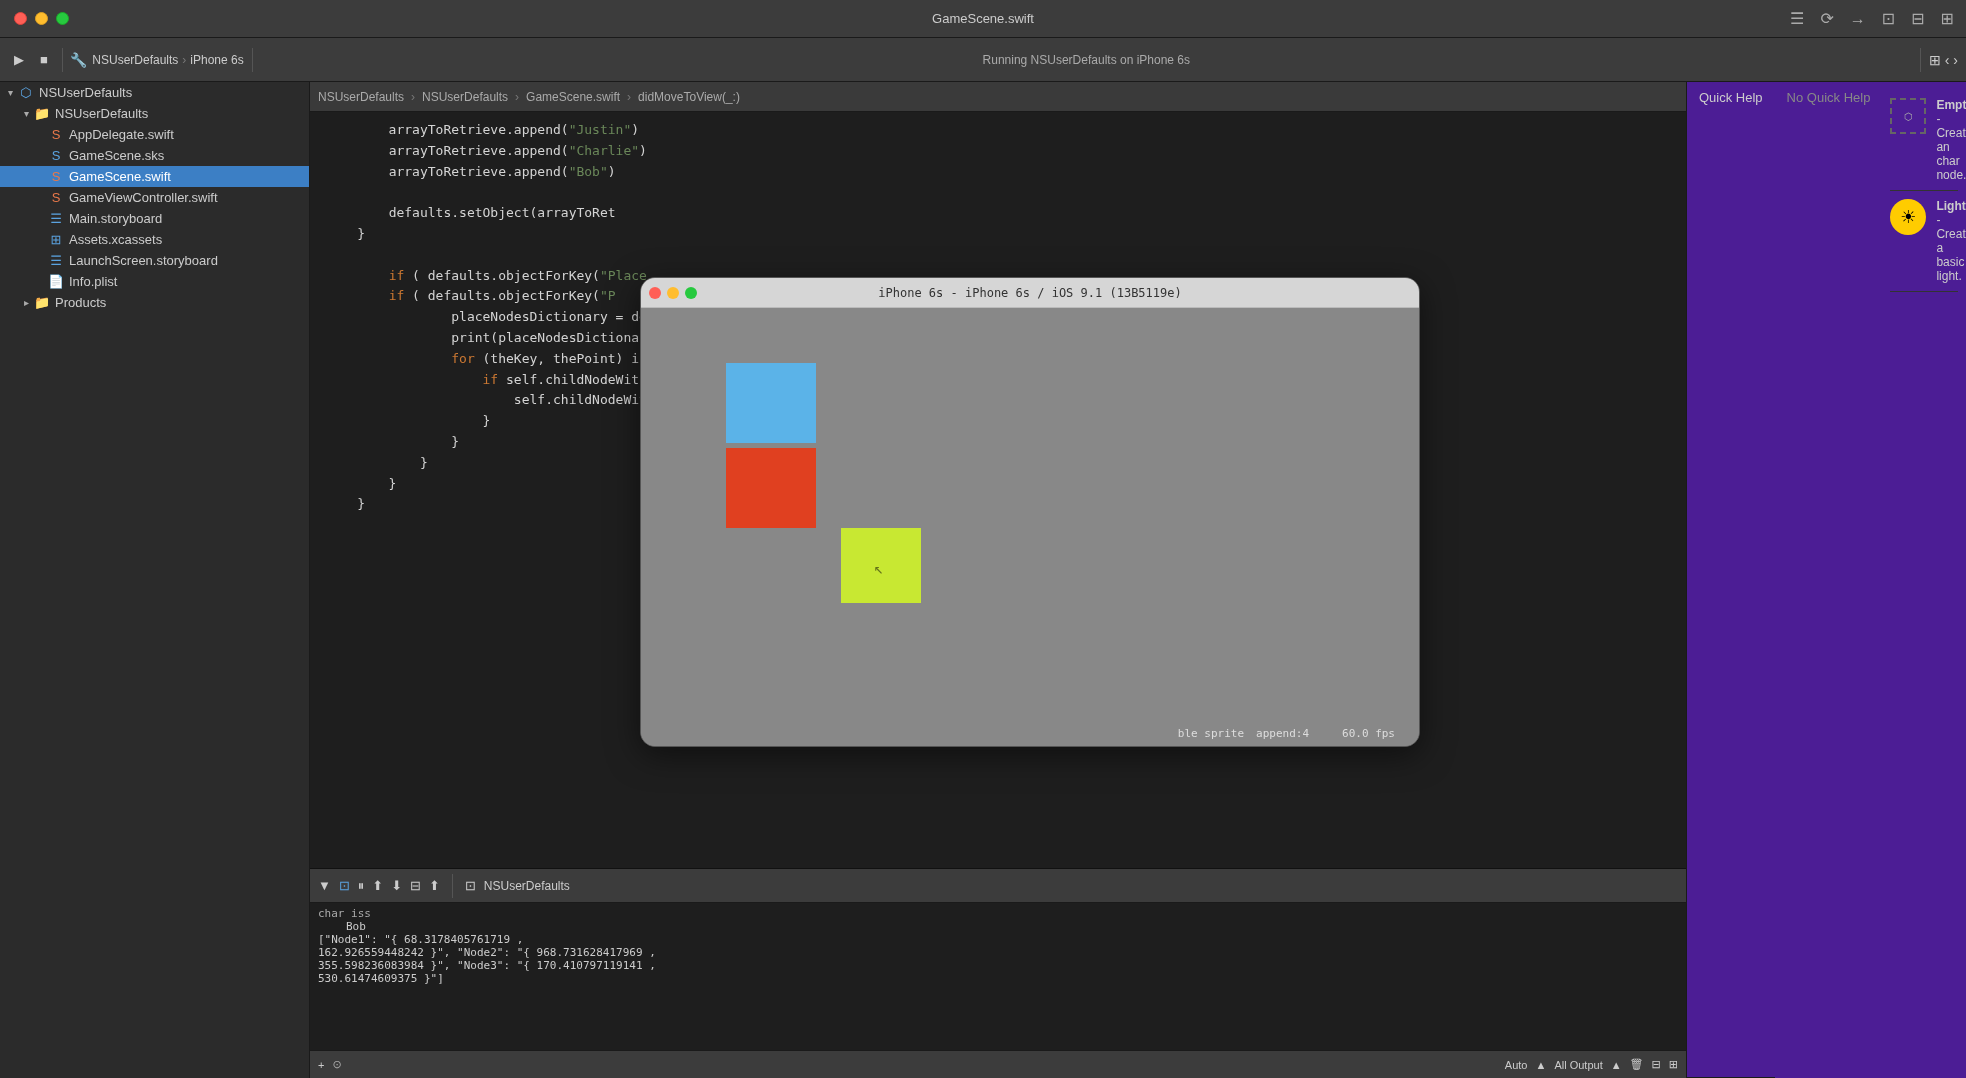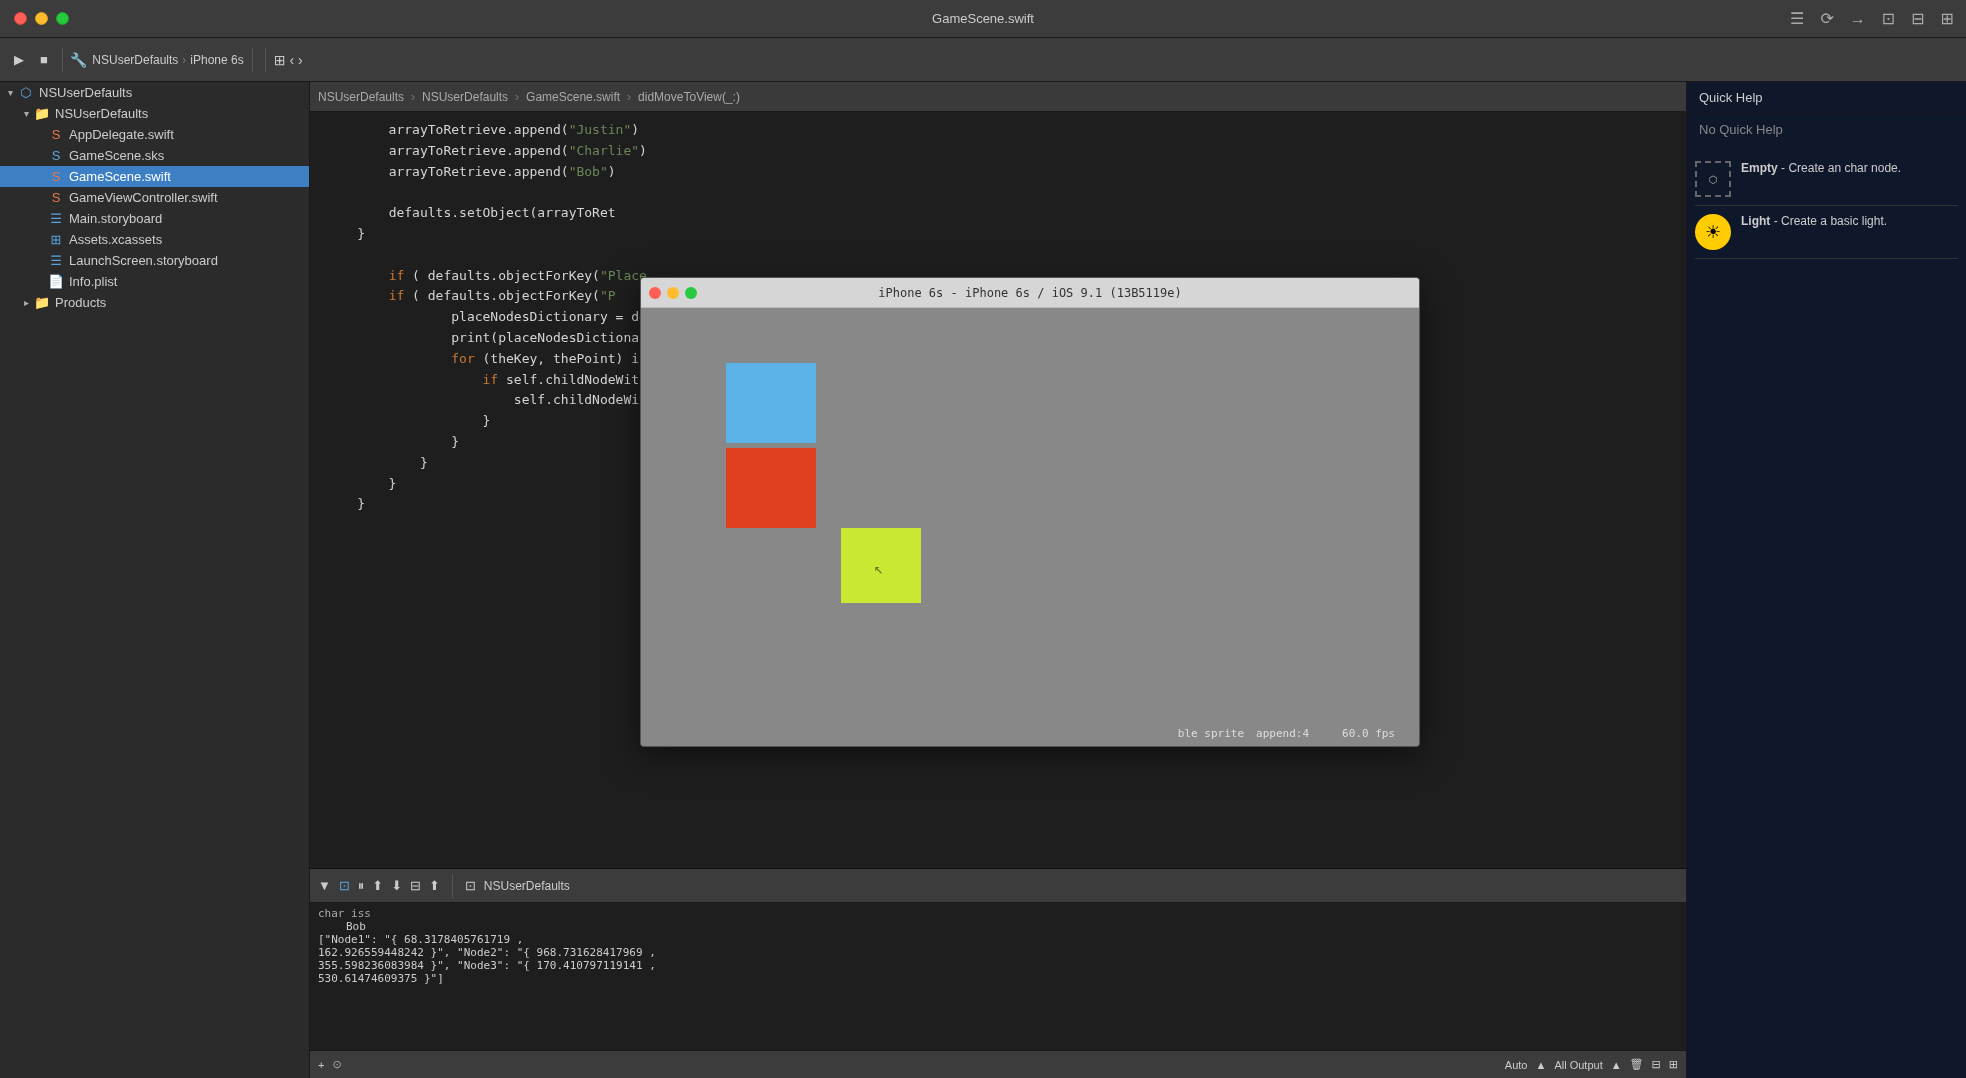--- a/index.html
+++ b/index.html
@@ -135,21 +135,21 @@
 
     
     .simulator-window {
       position: absolute;
       top: 165px;
       left: 330px;
       width: 780px;
       height: 470px;
       background: #888;
       border: 1px solid #555;
-      border-radius: 4px;
+      border-radius: 15px;
       overflow: hidden;
       box-shadow: 0 8px 32px rgba(0,0,0,0.5);
     }
 
     .simulator-titlebar {
       height: 30px;
       background: #d6d6d6;
       display: flex;
       align-items: center;
       justify-content: center;
@@ -228,24 +228,24 @@
       padding: 4px 8px;
       font-family: 'Menlo', monospace;
       font-size: 11px;
       color: #ccc;
       overflow: hidden;
     }
 
     
     .right-panel {
       width: 280px;
-      background: #0f172a;
+      background: #4c1d95;
       border-left: 1px solid #1a1a1a;
       display: flex;
-      flex-direction: column;
+      flex-direction: row;
     }
 
     .quick-help-header {
       padding: 8px 12px;
       color: #ccc;
       font-size: 13px;
       border-bottom: 1px solid #1a1a1a;
     }
 
     .no-quick-help {
@@ -337,20 +337,21 @@
 
 <div class="toolbar">
   <span class="toolbar-btn">▶</span>
   <span class="toolbar-btn">■</span>
   <div class="toolbar-sep"></div>
   <span style="color:#aaa;font-size:14px;">🔧</span>
   <span style="color:#ccc;font-size:12px;">NSUserDefaults</span>
   <span style="color:#777;font-size:12px;">›</span>
   <span style="color:#ccc;font-size:12px;">iPhone 6s</span>
   <div class="toolbar-sep"></div>
+  <span style="color:#aaa;font-size:12px;flex:1;text-align:center;">Running NSUserDefaults on iPhone 6s</span>
   <div class="toolbar-sep"></div>
   <span style="color:#ccc;font-size:14px;">⊞</span>
   <span style="color:#ccc;font-size:14px;">‹</span>
   <span style="color:#ccc;font-size:14px;">›</span>
 </div>
 
 <div class="main-layout">
 
   <div class="sidebar">
 

